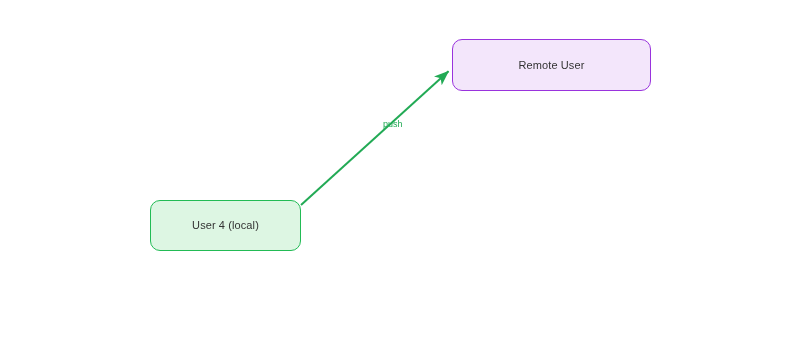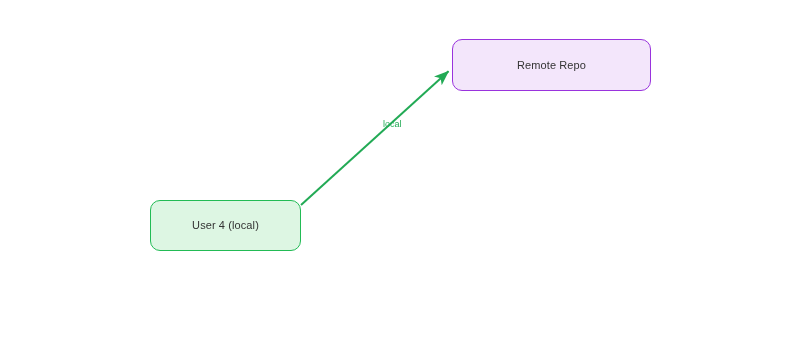--- a/index.html
+++ b/index.html
@@ -82,22 +82,22 @@
   <svg id="edge-layer" viewBox="0 0 800 350" width="800" height="350" xmlns="http://www.w3.org/2000/svg">
     <defs>
       <marker id="arrow-push" markerWidth="9" markerHeight="9" refX="7.2" refY="3.2" orient="auto" markerUnits="strokeWidth">
         <path d="M0,0.3 L7.6,3.2 L0,6.1 L1.9,3.2 Z" fill="#22aa55"></path>
       </marker>
     </defs>
     <line x1="301" y1="205" x2="448.5" y2="71.2" stroke="#22aa55" stroke-width="2" stroke-linecap="butt" marker-end="url(#arrow-push)"></line>
   </svg>
 
   <div class="node" id="node-remote-repo">
-    <span class="node-label">Remote Repo</span>
+    <span class="node-label">Remote User</span>
   </div>
 
   <div class="node" id="node-user-1-local">
     <span class="node-label">User 4 (local)</span>
   </div>
 
-  <div class="edge-label" id="edge-label-push">local</div>
+  <div class="edge-label" id="edge-label-push">push</div>
 
 </div>
 
 </body></html>

